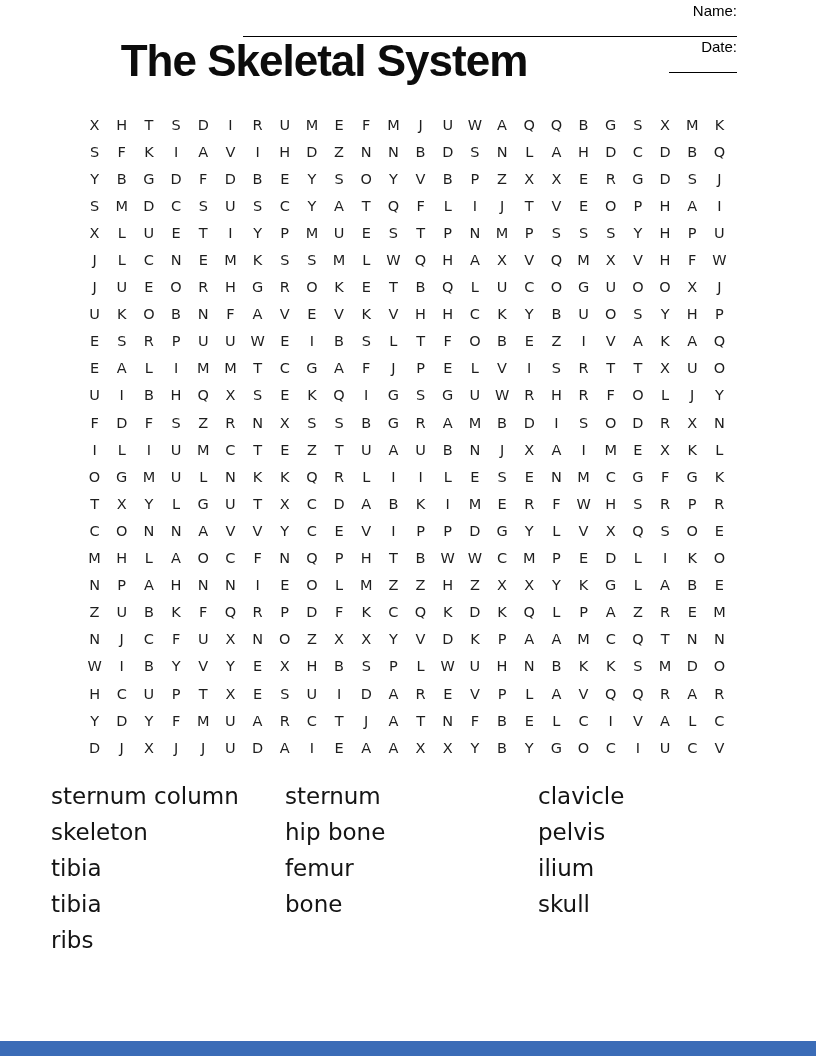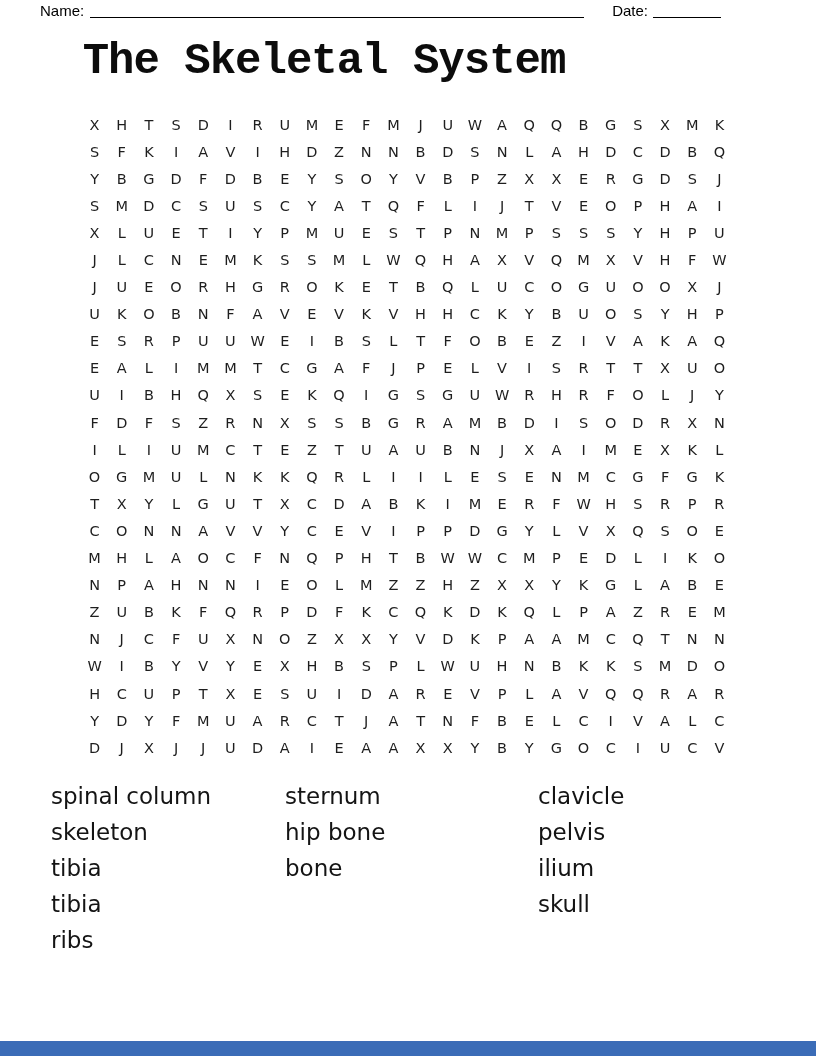--- a/index.html
+++ b/index.html
@@ -13,41 +13,43 @@
     overflow: hidden;
   }
 
   
   .header {
     position: absolute;
     left: 40px;
     top: 1px;
     width: 697px;
     display: flex;
+    align-items: flex-end;
     font-size: 15px;
     color: #000;
+    flex-direction: column;
   }
   .header .label { line-height: 19px; white-space: nowrap; }
   .blank-line {
     display: inline-block;
     border-bottom: 1.5px solid #000;
     height: 17px;
   }
   .name-line { width: 494px; margin-left: 6px; }
   .date-gap  { width: 28px; }
   .date-line { width: 68px; margin-left: 5px; }
 
   
   .title {
     position: absolute;
     top: 36px;
     left: 0;
     width: 648px;
     text-align: center;
-    font-family: Liberation Mono, monospace;
+    font-family: Liberation Sans, sans-serif;
     font-size: 44px;
     font-weight: 600;
     letter-spacing: -1px;
     color: #0c0c0c;
   }
 
   
   .grid {
     position: absolute;
     left: 81px;
@@ -678,29 +680,30 @@
     <div class="cell">O</div>
     <div class="cell">C</div>
     <div class="cell">I</div>
     <div class="cell">U</div>
     <div class="cell">C</div>
     <div class="cell">V</div>
   </div>
 
 <div class="word-list">
   <div class="word-col word-col-1">
-      <div class="word">spinal column</div>
+      <div class="word">sternum column</div>
       <div class="word">skeleton</div>
       <div class="word">tibia</div>
       <div class="word">tibia</div>
       <div class="word">ribs</div>
     </div>
   <div class="word-col word-col-2">
       <div class="word">sternum</div>
       <div class="word">hip bone</div>
+      <div class="word">femur</div>
       <div class="word">bone</div>
     </div>
   <div class="word-col word-col-3">
       <div class="word">clavicle</div>
       <div class="word">pelvis</div>
       <div class="word">ilium</div>
       <div class="word">skull</div>
     </div>
 </div>
 

